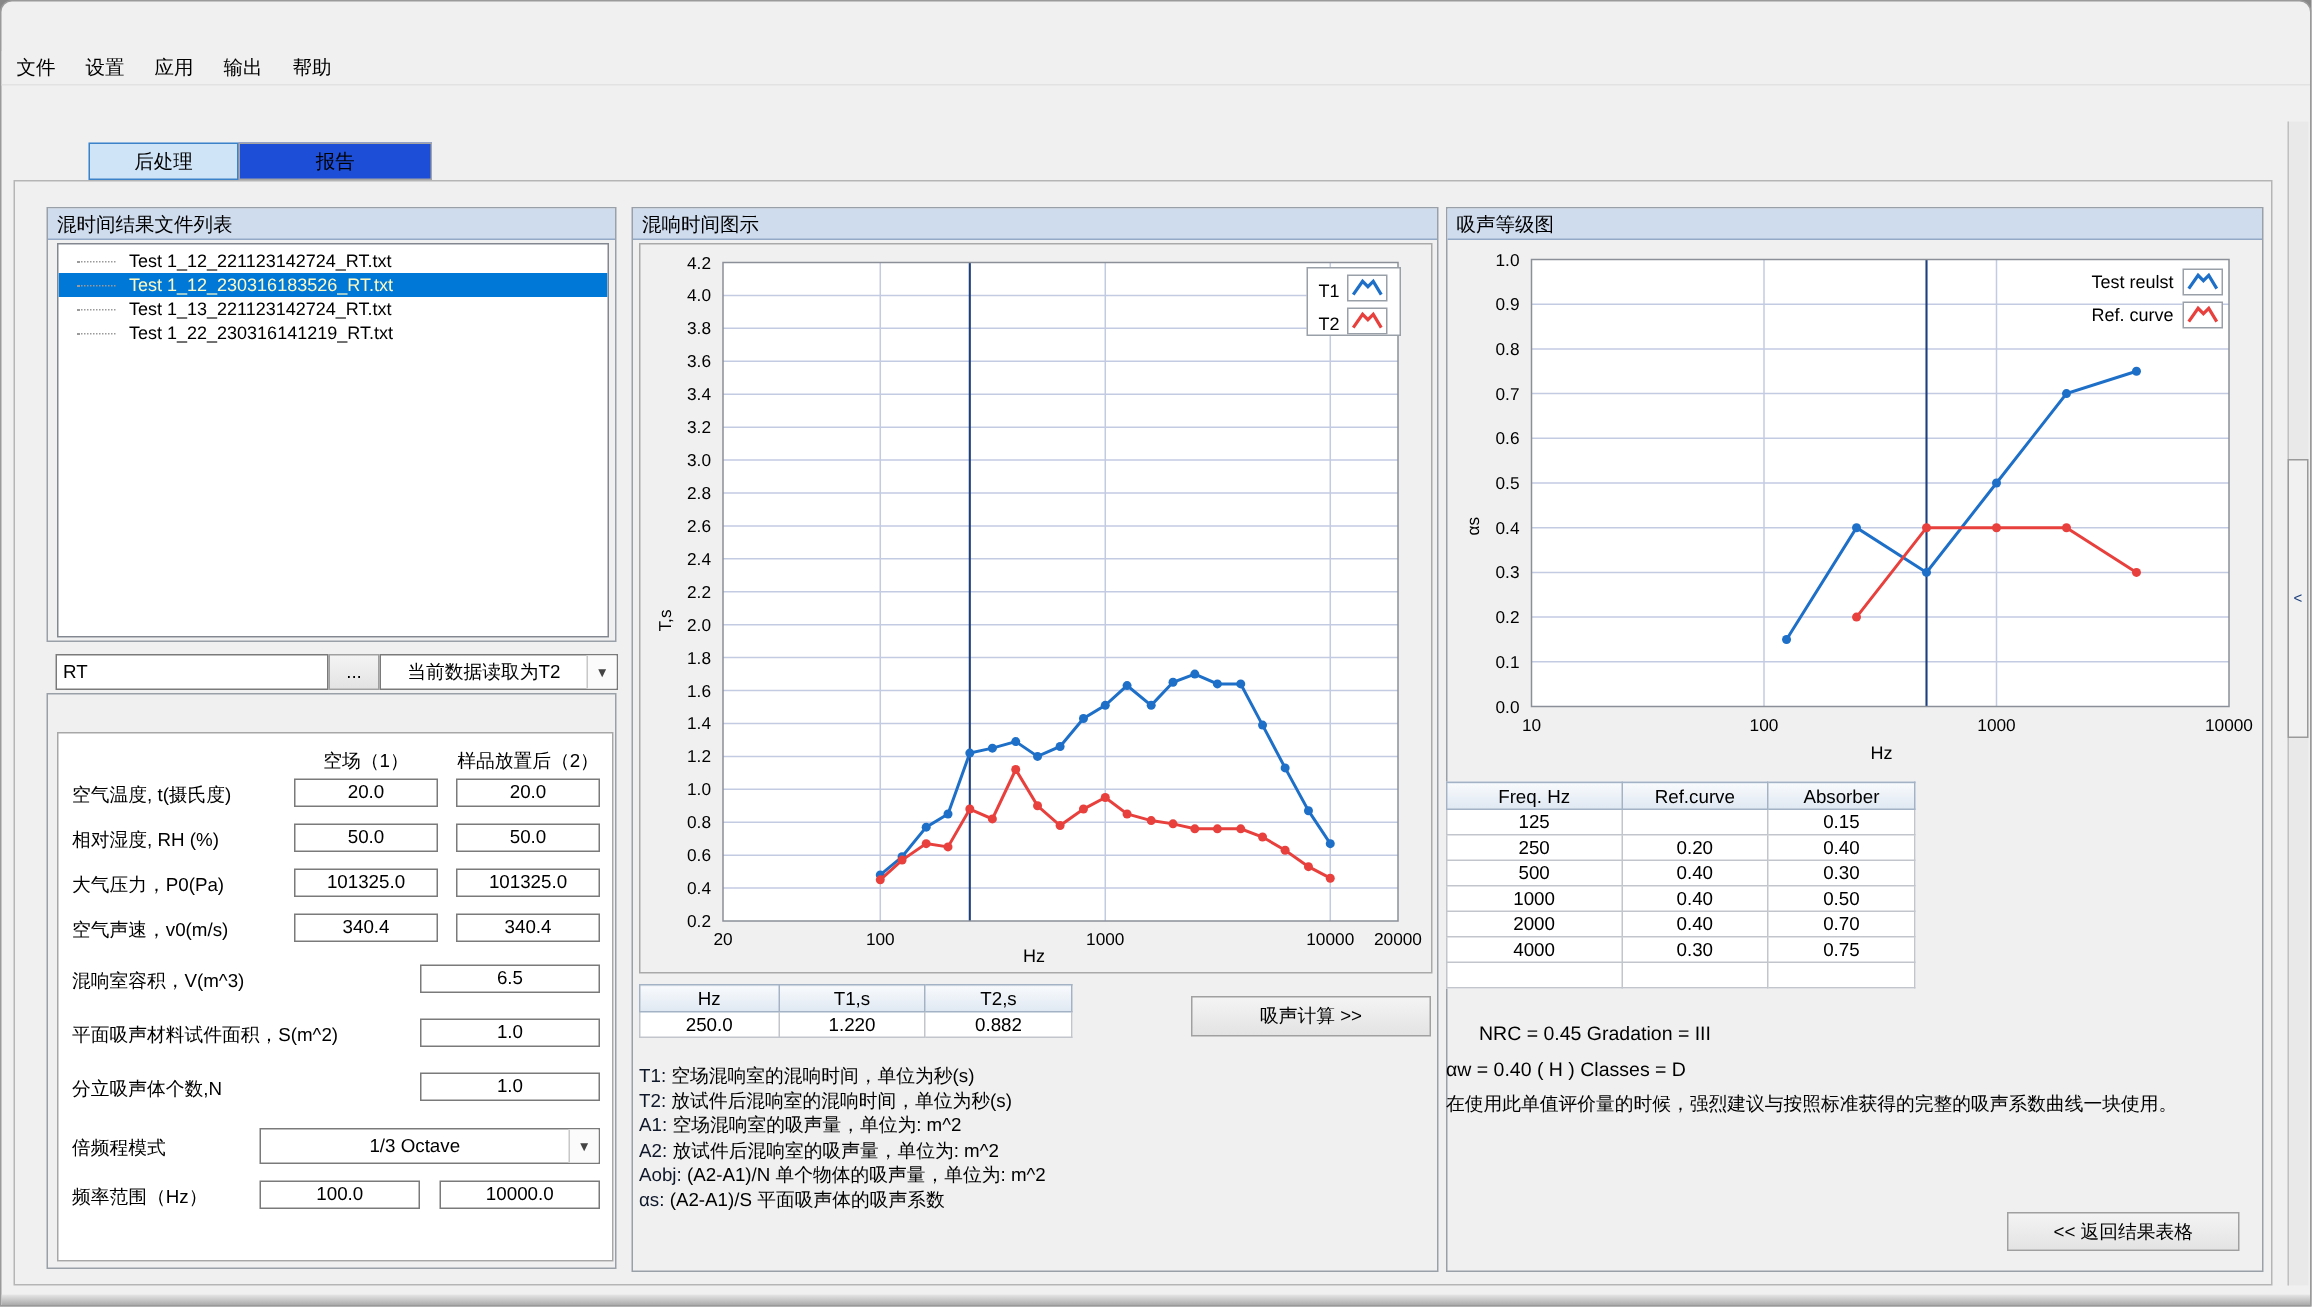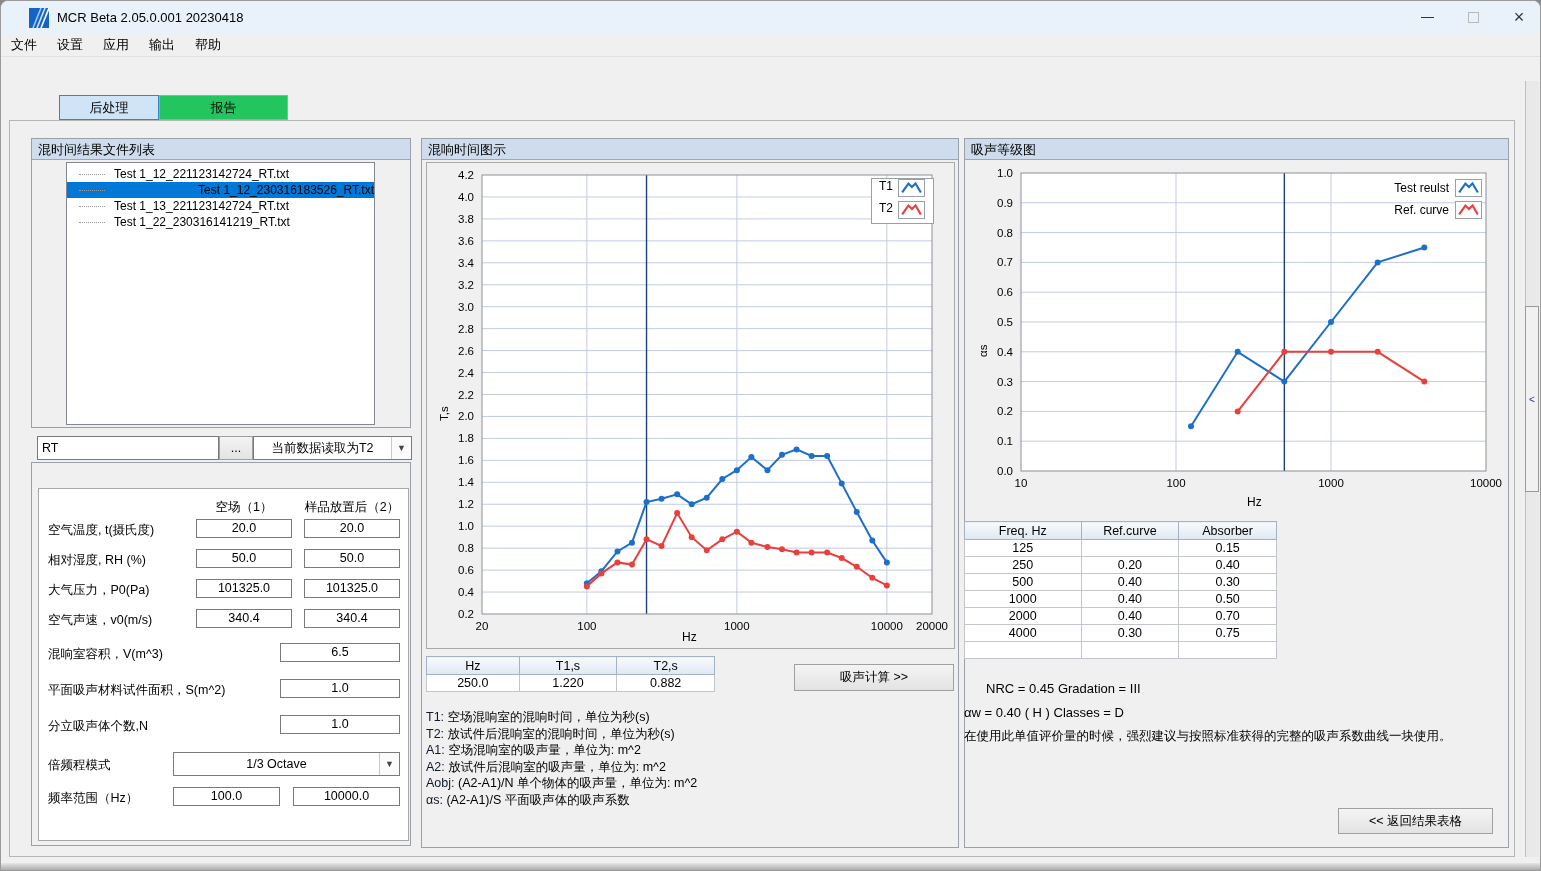--- a/index.html
+++ b/index.html
@@ -24,31 +24,31 @@
   
   .tabbar { position:absolute; left:0; top:56px; width:1541px; height:23px; border-bottom:1px solid #9c9c9c; }
   .mtab { position:absolute; top:0; height:23px; line-height:22px; text-align:center; font-size:13px; background:#d2d2d2; border:1px solid #9c9c9c; border-bottom:none; }
   .mtab.active { background:#f0f0f0; height:24px; z-index:2; }
 
   
   .page { position:absolute; left:3px; top:79px; width:1535px; height:783px; background:#f0f0f0; }
   .mainbox { position:absolute; left:5px; top:40px; width:1506px; height:737px; border:1px solid #b5b5b5; background:#f0f0f0; }
   .subtab { position:absolute; top:15px; height:25px; line-height:23px; text-align:center; font-size:13px; z-index:3; }
   .subtab.active { background:#cfe4f7; border:1px solid #3c82c8; }
-  .subtab.idle { background:#22c55e; border:1px solid #a5a5a5; }
+  .subtab.idle { background:#1d4ed8; border:1px solid #a5a5a5; }
 
   
   .group { position:absolute; border:1px solid #9aa0a8; background:#f0f0f0; }
   .group-header { height:21px; line-height:21px; background:#cfdcee; border-bottom:1px solid #93a9c6; padding-left:6px; font-size:13px; }
 
   
-  .filelist { position:absolute; left:6px; top:23px; width:309px; height:263px; background:#fff; border:1px solid #828790; overflow:hidden; padding-top:3px;margin-left:28px; }
+  .filelist { position:absolute; left:6px; top:23px; width:368px; height:263px; background:#fff; border:1px solid #828790; overflow:hidden; padding-top:3px; }
   .frow { height:16px; line-height:16px; font-size:12px; white-space:nowrap; display:flex; align-items:center; }
   .frow .tree-dots { display:inline-block; width:26px; border-top:1px dotted #9a9a9a; margin:0 9px 0 12px; flex:0 0 auto; }
-  .frow.sel { background:#0078d7; color:#000000;justify-content:space-between; }
+  .frow.sel { background:#0078d7; color:#fef9c3; }
 
   
   .tb-input { position:absolute; background:#fff; border:1px solid #7a7a7a; font-size:12.5px; padding-left:4px; display:flex; align-items:center; }
   .btn { background:linear-gradient(#f4f4f4,#e3e3e3); border:1px solid #a0a0a0; display:flex; align-items:center; justify-content:center; font-size:12.5px; }
   .combo { position:absolute; background:#fff; border:1px solid #7a7a7a; display:flex; align-items:center; }
   .combo .cb-text { flex:1; text-align:center; font-size:12.5px; }
   .combo .cb-arrow { width:20px; height:100%; border-left:1px solid #c8c8c8; display:flex; align-items:center; justify-content:center; font-size:9px; color:#444; background:#fbfbfb; }
 
   
   .calc-inner { position:absolute; left:6px; top:25px; width:371px; height:353px; background:#fff; border:1px solid #a7a7a7; }
@@ -57,21 +57,21 @@
   .chead { position:absolute; font-size:12.5px; text-align:center; }
 
   
   .chartbox { position:absolute; background:#f0f0f0; border:1px solid #a9a9a9; }
   svg text { font-family:"Liberation Sans","DejaVu Sans",sans-serif; }
   .axis-ylabel { position:absolute; transform:rotate(-90deg); transform-origin:left top; font-size:11.5px; }
   .axis-xlabel { position:absolute; font-size:12px; }
 
   
   .legend-box { position:absolute; background:#fff; border:1px solid #9aa0a8; }
-  .legend-row { display:flex; align-items:flex-start; height:22px; padding-left:7px; }
+  .legend-row { display:flex; align-items:flex-end; height:22px; padding-left:7px; }
   .legend-row .ltext { font-size:12px; margin-right:5px; }
   .licon { width:27px; height:18px; border:1px solid #9aa0a8; background:#fff; flex:0 0 auto; }
   .legend-float { position:absolute; display:flex; align-items:center; height:21px;margin-left:12px; }
   .legend-float .ltext { font-size:12px; margin-right:6px; }
 
   
   .dtable { position:absolute; border-collapse:collapse; background:#fff; border:1px solid #7d8ea0; }
   .dtable th { background:linear-gradient(#f8fafc,#dfe8f2); border:1px solid #a3b2c4; font-weight:normal; font-size:12.5px; height:18px; }
   .dtable td { border:1px solid #c2c6cc; font-size:12.5px; text-align:center; height:17px; background:#fff; }
 
@@ -84,37 +84,20 @@
   .collapse-strip { position:absolute; background:#e9e9e9; border-left:1px solid #c0c0c0; }
   .collapse-handle { position:absolute; border:1px solid #9a9a9a; background:#f1f1f1; display:flex; align-items:center; justify-content:center; font-size:10px; color:#1d3f7d; }
 
   .bottom-strip { position:absolute; left:0; top:862px; width:1541px; height:9px; background:linear-gradient(#e6e6e6,#9a9a9a); }
 </style>
 </head>
 <body>
 
 <div class="window">
 
-  <div class="titlebar">
-    <svg class="app-icon" viewBox="0 0 20 20">
-      <rect x="0" y="0" width="20" height="20" fill="#1464c8"></rect>
-      <line x1="4" y1="20" x2="12" y2="0" stroke="#9ec6ef" stroke-width="1.6"></line>
-      <line x1="8" y1="20" x2="16" y2="0" stroke="#cfe4f8" stroke-width="1.6"></line>
-      <line x1="12" y1="20" x2="20" y2="0" stroke="#ffffff" stroke-width="1.6"></line>
-    </svg>
-    <span class="title-text">MCR Beta 2.05.0.001 20230418</span>
-    <span class="tb-spacer"></span>
-    <span class="winbtn">
-        <span class="min-g"></span>
-      </span>
-    <span class="winbtn">
-        <span class="max-g"></span>
-      </span>
-    <span class="winbtn close">×</span>
-  </div>
 
   <div class="menubar">
     <span class="menu-item">文件</span>
     <span class="menu-item">设置</span>
     <span class="menu-item">应用</span>
     <span class="menu-item">输出</span>
     <span class="menu-item">帮助</span>
   </div>
 
 

